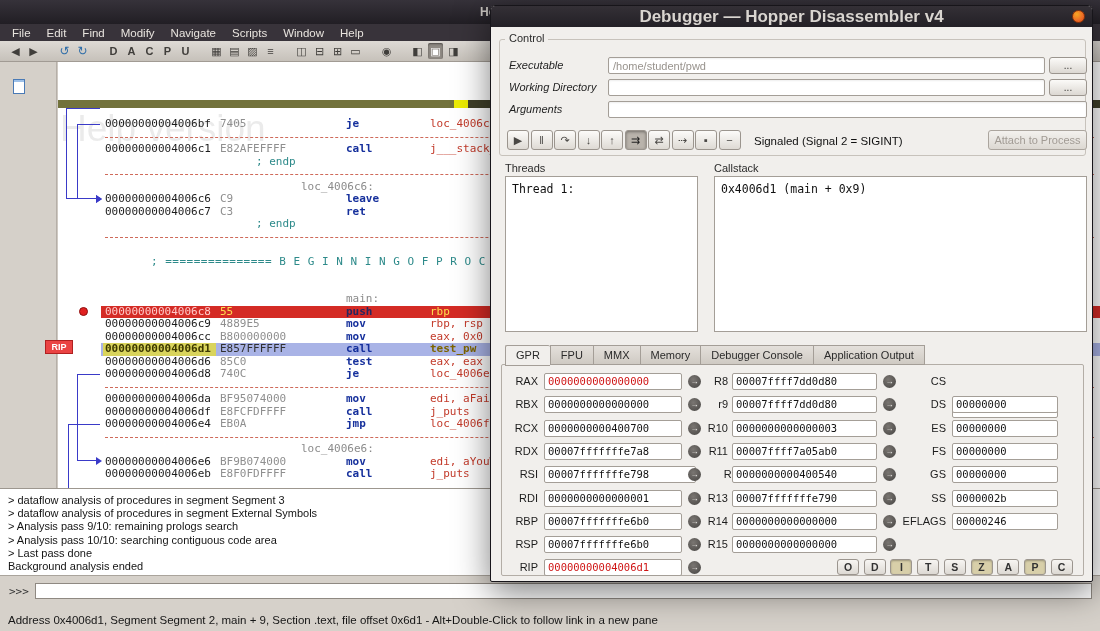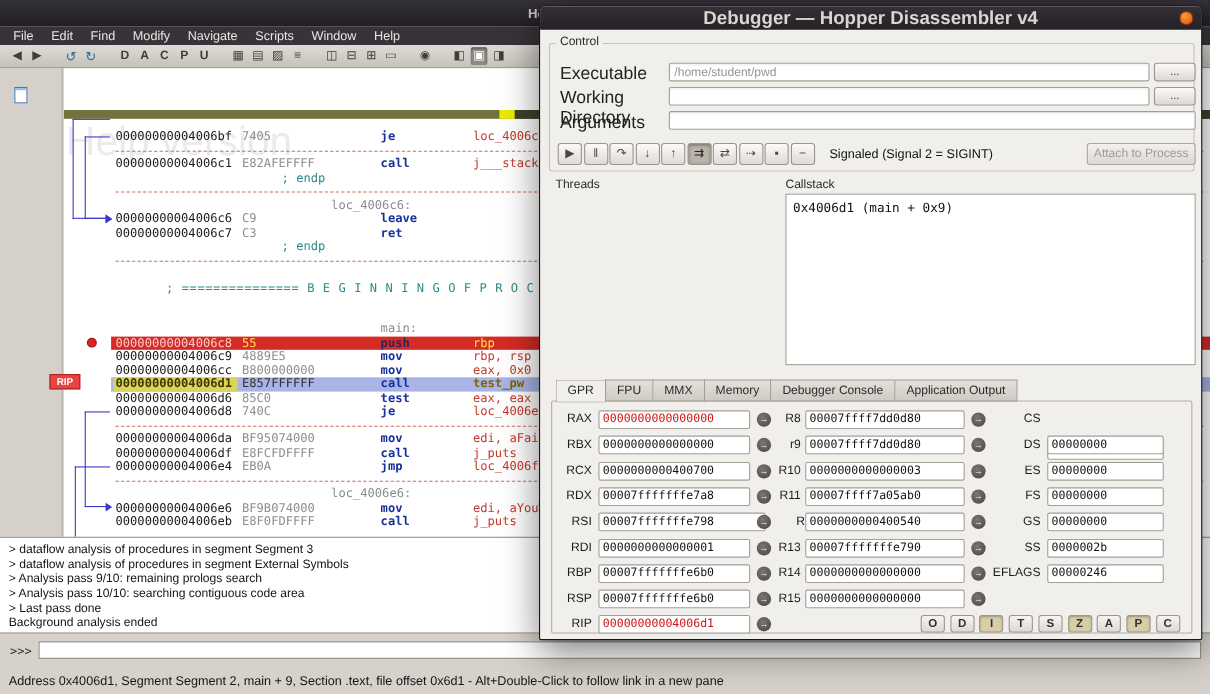--- a/index.html
+++ b/index.html
@@ -79,21 +79,21 @@
   .debugger { position:absolute; left:490px; top:5px; width:603px; height:577px; background:#f1efec; border:1px solid #17151a; border-radius:5px 5px 2px 2px; box-shadow:0 10px 34px rgba(0,0,0,.5); z-index:10; }
   .dbg-titlebar { position:absolute; left:0; top:0; right:0; height:21px; background:linear-gradient(#343036,#232026); border-radius:4px 4px 0 0; }
   .dbg-title { text-align:center; font-size:17px; color:#d9d5d0; line-height:21px; font-weight:bold; }
   .close-btn { position:absolute; right:7px; top:4px; width:13px; height:13px; border-radius:7px; background:radial-gradient(circle at 35% 30%, #f5a623 0%, #ec6a26 60%, #d84a12 100%); border:1px solid #8f3408; }
 
   .group-label { position:absolute; font-size:11px; color:#2b2b2b; background:#f1efec; padding:0 4px; z-index:1; }
   .ctl-label { left:14px; top:26px; }
   .group-box { position:absolute; border:1px solid #c7c2bb; border-radius:3px; }
   .ctl-box { left:8px; top:33px; width:587px; height:117px; }
 
-  .field-row-label { position:absolute; font-size:16px; color:#1f1f1f; }
+  .field-row-label { position:absolute; font-size:11px; color:#1f1f1f;font-style:italic; }
   .text-field { position:absolute; height:17px; border:1px solid #a49e97; background:#fff; font-size:11px; padding:0 4px; color:#141414; border-radius:2px; box-shadow:inset 0 1px 2px rgba(0,0,0,.07); outline:none; font-family:"Liberation Sans",sans-serif; }
   .text-field.dim { color:#98938d; }
   .dots-btn { position:absolute; width:38px; height:17px; border:1px solid #9b958e; border-radius:3px; background:linear-gradient(#fbfaf8,#dcd8d2); font-size:10px; color:#3c3a38; text-align:center; line-height:15px; }
 
   .dbg-btn { position:absolute; width:22px; height:20px; border:1px solid #9b958e; border-radius:3px; background:linear-gradient(#fcfbf9,#dedad4); font-size:11px; color:#4a4845; text-align:center; line-height:18px; }
   .dbg-btn.pressed { background:#b9b3ab; box-shadow:inset 0 1px 3px rgba(0,0,0,.38); color:#222; }
   .signal-text { position:absolute; left:263px; top:129px; font-size:11.5px; color:#111; }
   .attach-btn { position:absolute; left:497px; top:124px; width:99px; height:20px; border:1px solid #aba59e; border-radius:3px; background:linear-gradient(#f3f1ee,#dcd8d2); font-size:11px; color:#a19b94; text-align:center; line-height:18px; }
 
   .pane-label { position:absolute; font-size:11px; color:#2b2b2b; }
@@ -352,20 +352,23 @@
       <div class="dbg-btn pressed" style="left: 133.5px; top: 124px;">⇉</div>
       <div class="dbg-btn" style="left: 157px; top: 124px;">⇄</div>
       <div class="dbg-btn" style="left: 180.5px; top: 124px;">⇢</div>
       <div class="dbg-btn" style="left: 204px; top: 124px;">▪</div>
       <div class="dbg-btn" style="left: 227.5px; top: 124px;">−</div>
     </div>
   <div class="signal-text">Signaled (Signal 2 = SIGINT)</div>
   <div class="attach-btn">Attach to Process</div>
 
   <div class="pane-label threads-label">Threads</div>
+  <div class="listbox threads-box">
+    <div>Thread 1:</div>
+  </div>
 
   <div class="pane-label callstack-label">Callstack</div>
   <div class="listbox callstack-box">
     <div>0x4006d1 (main + 0x9)</div>
   </div>
 
   <div class="tabs">
       <div class="tab active">GPR</div>
       <div class="tab">FPU</div>
       <div class="tab">MMX</div>

